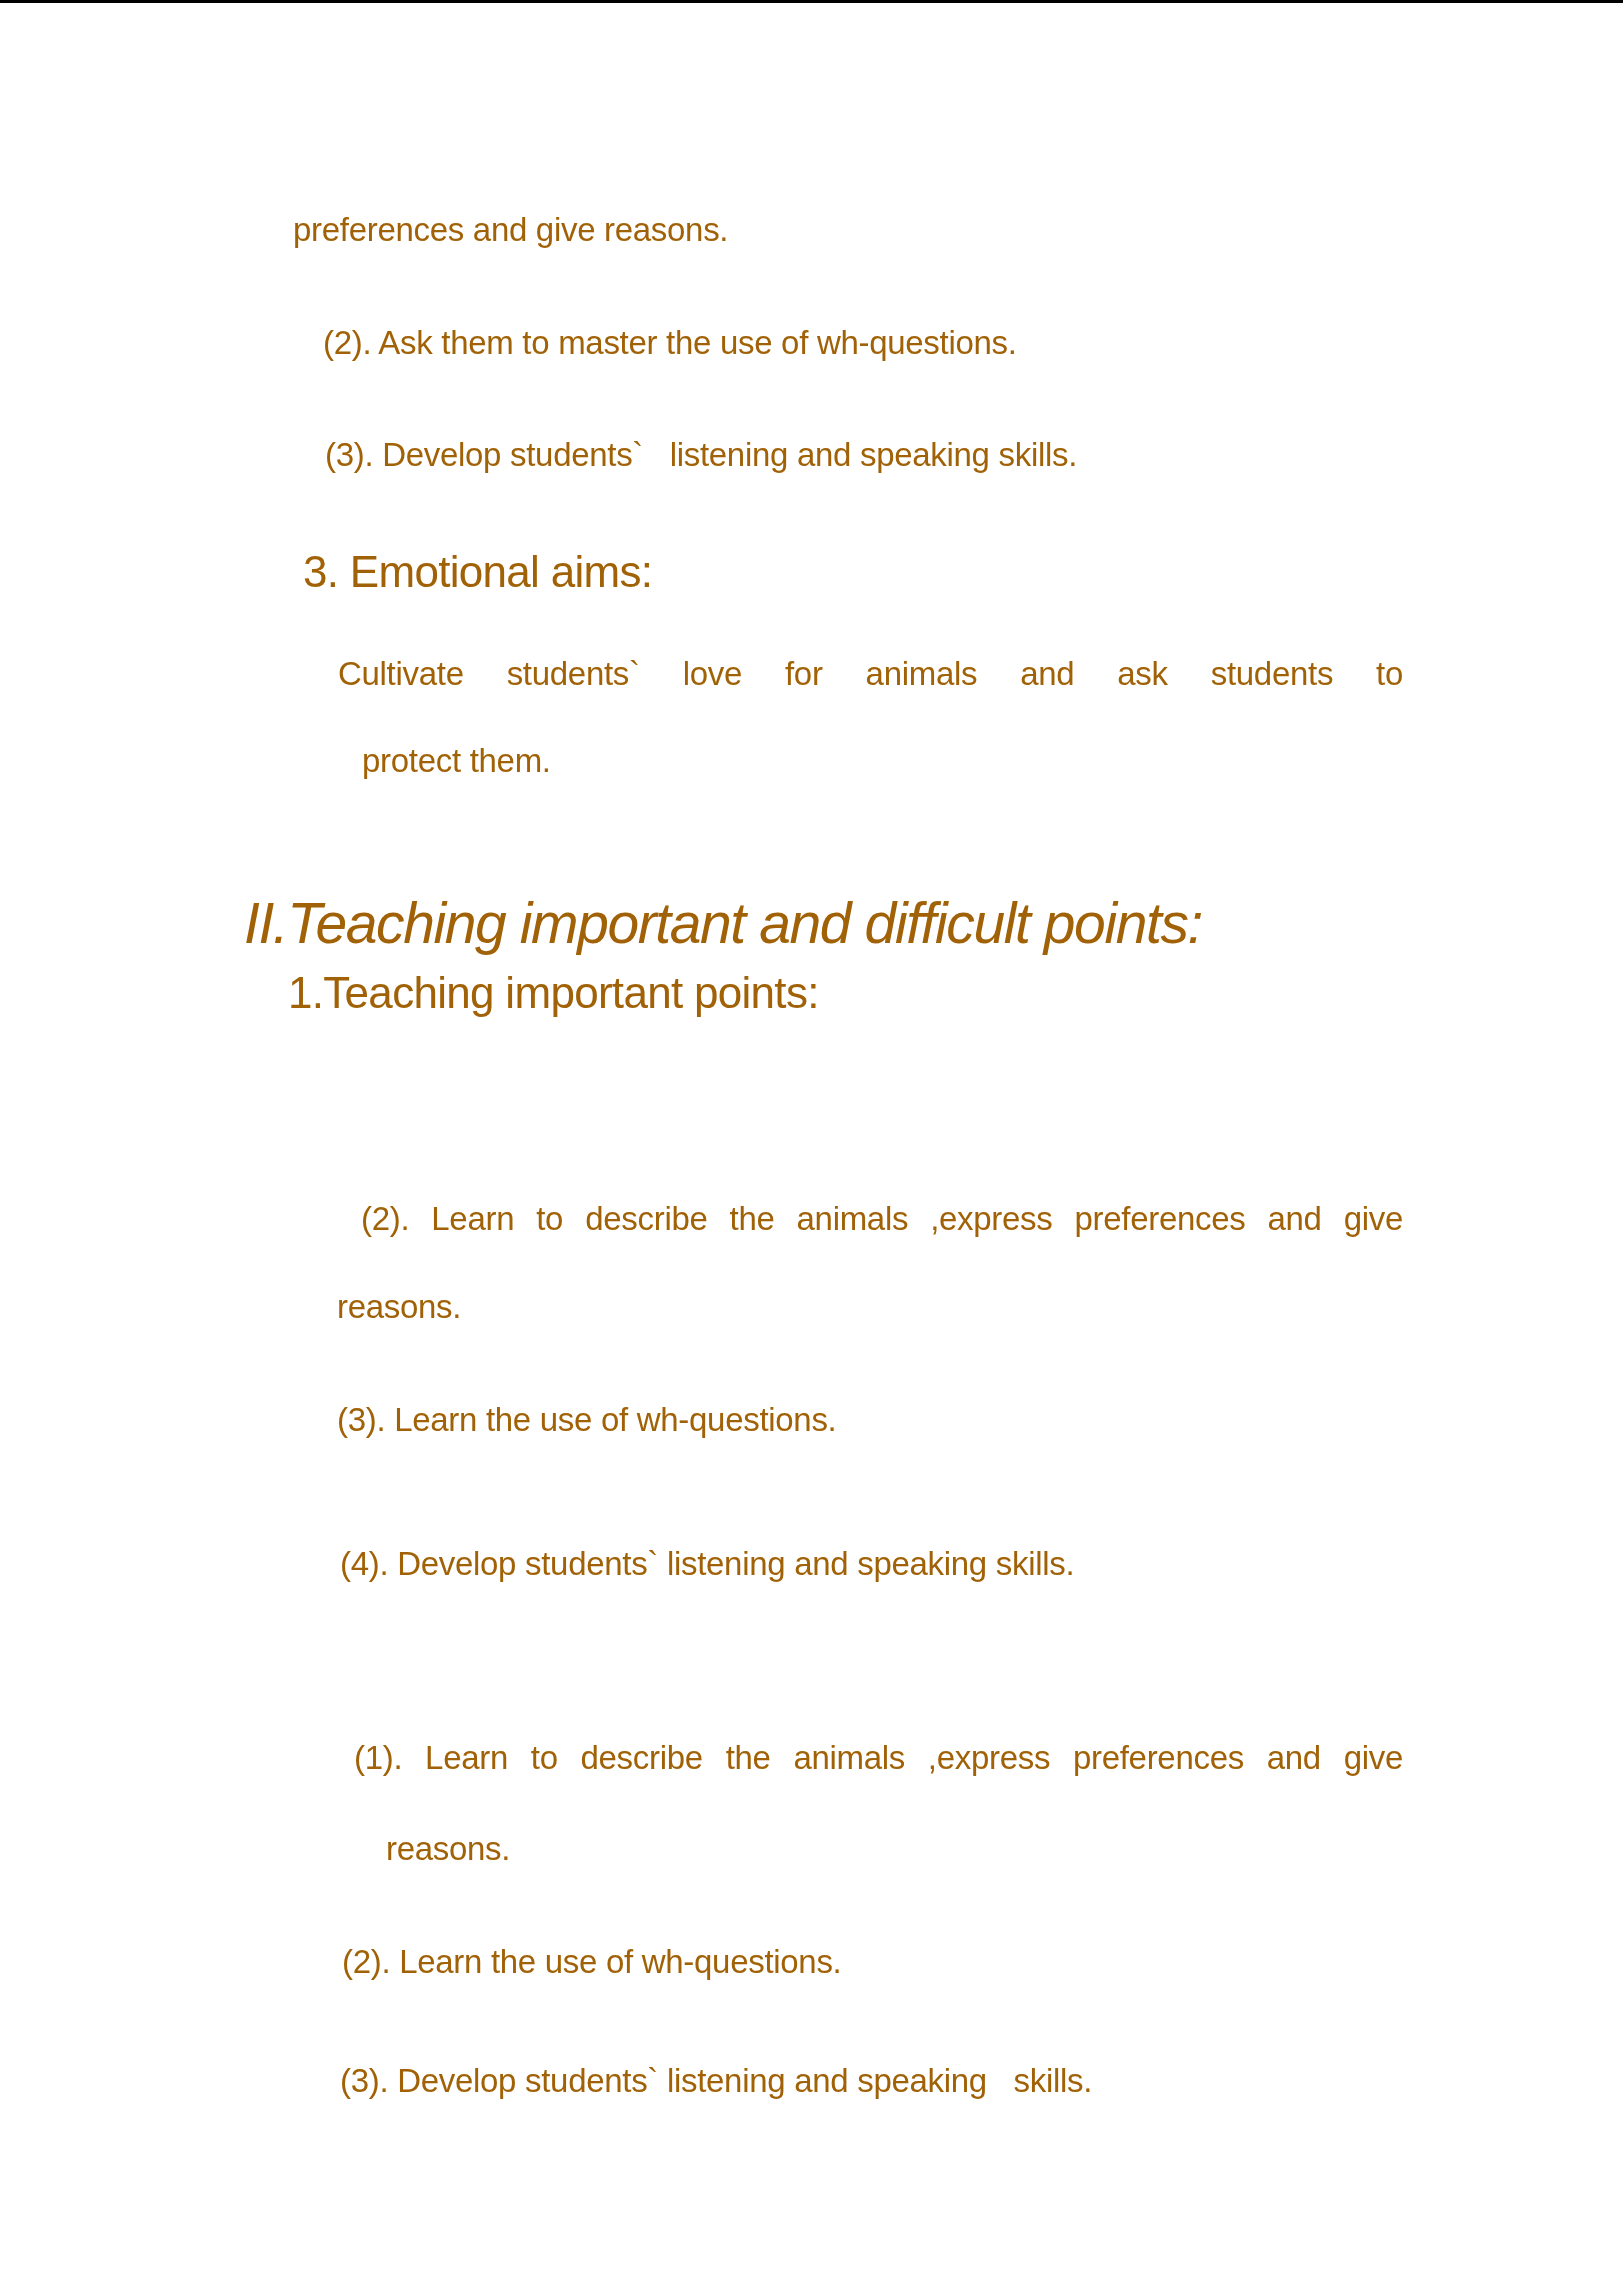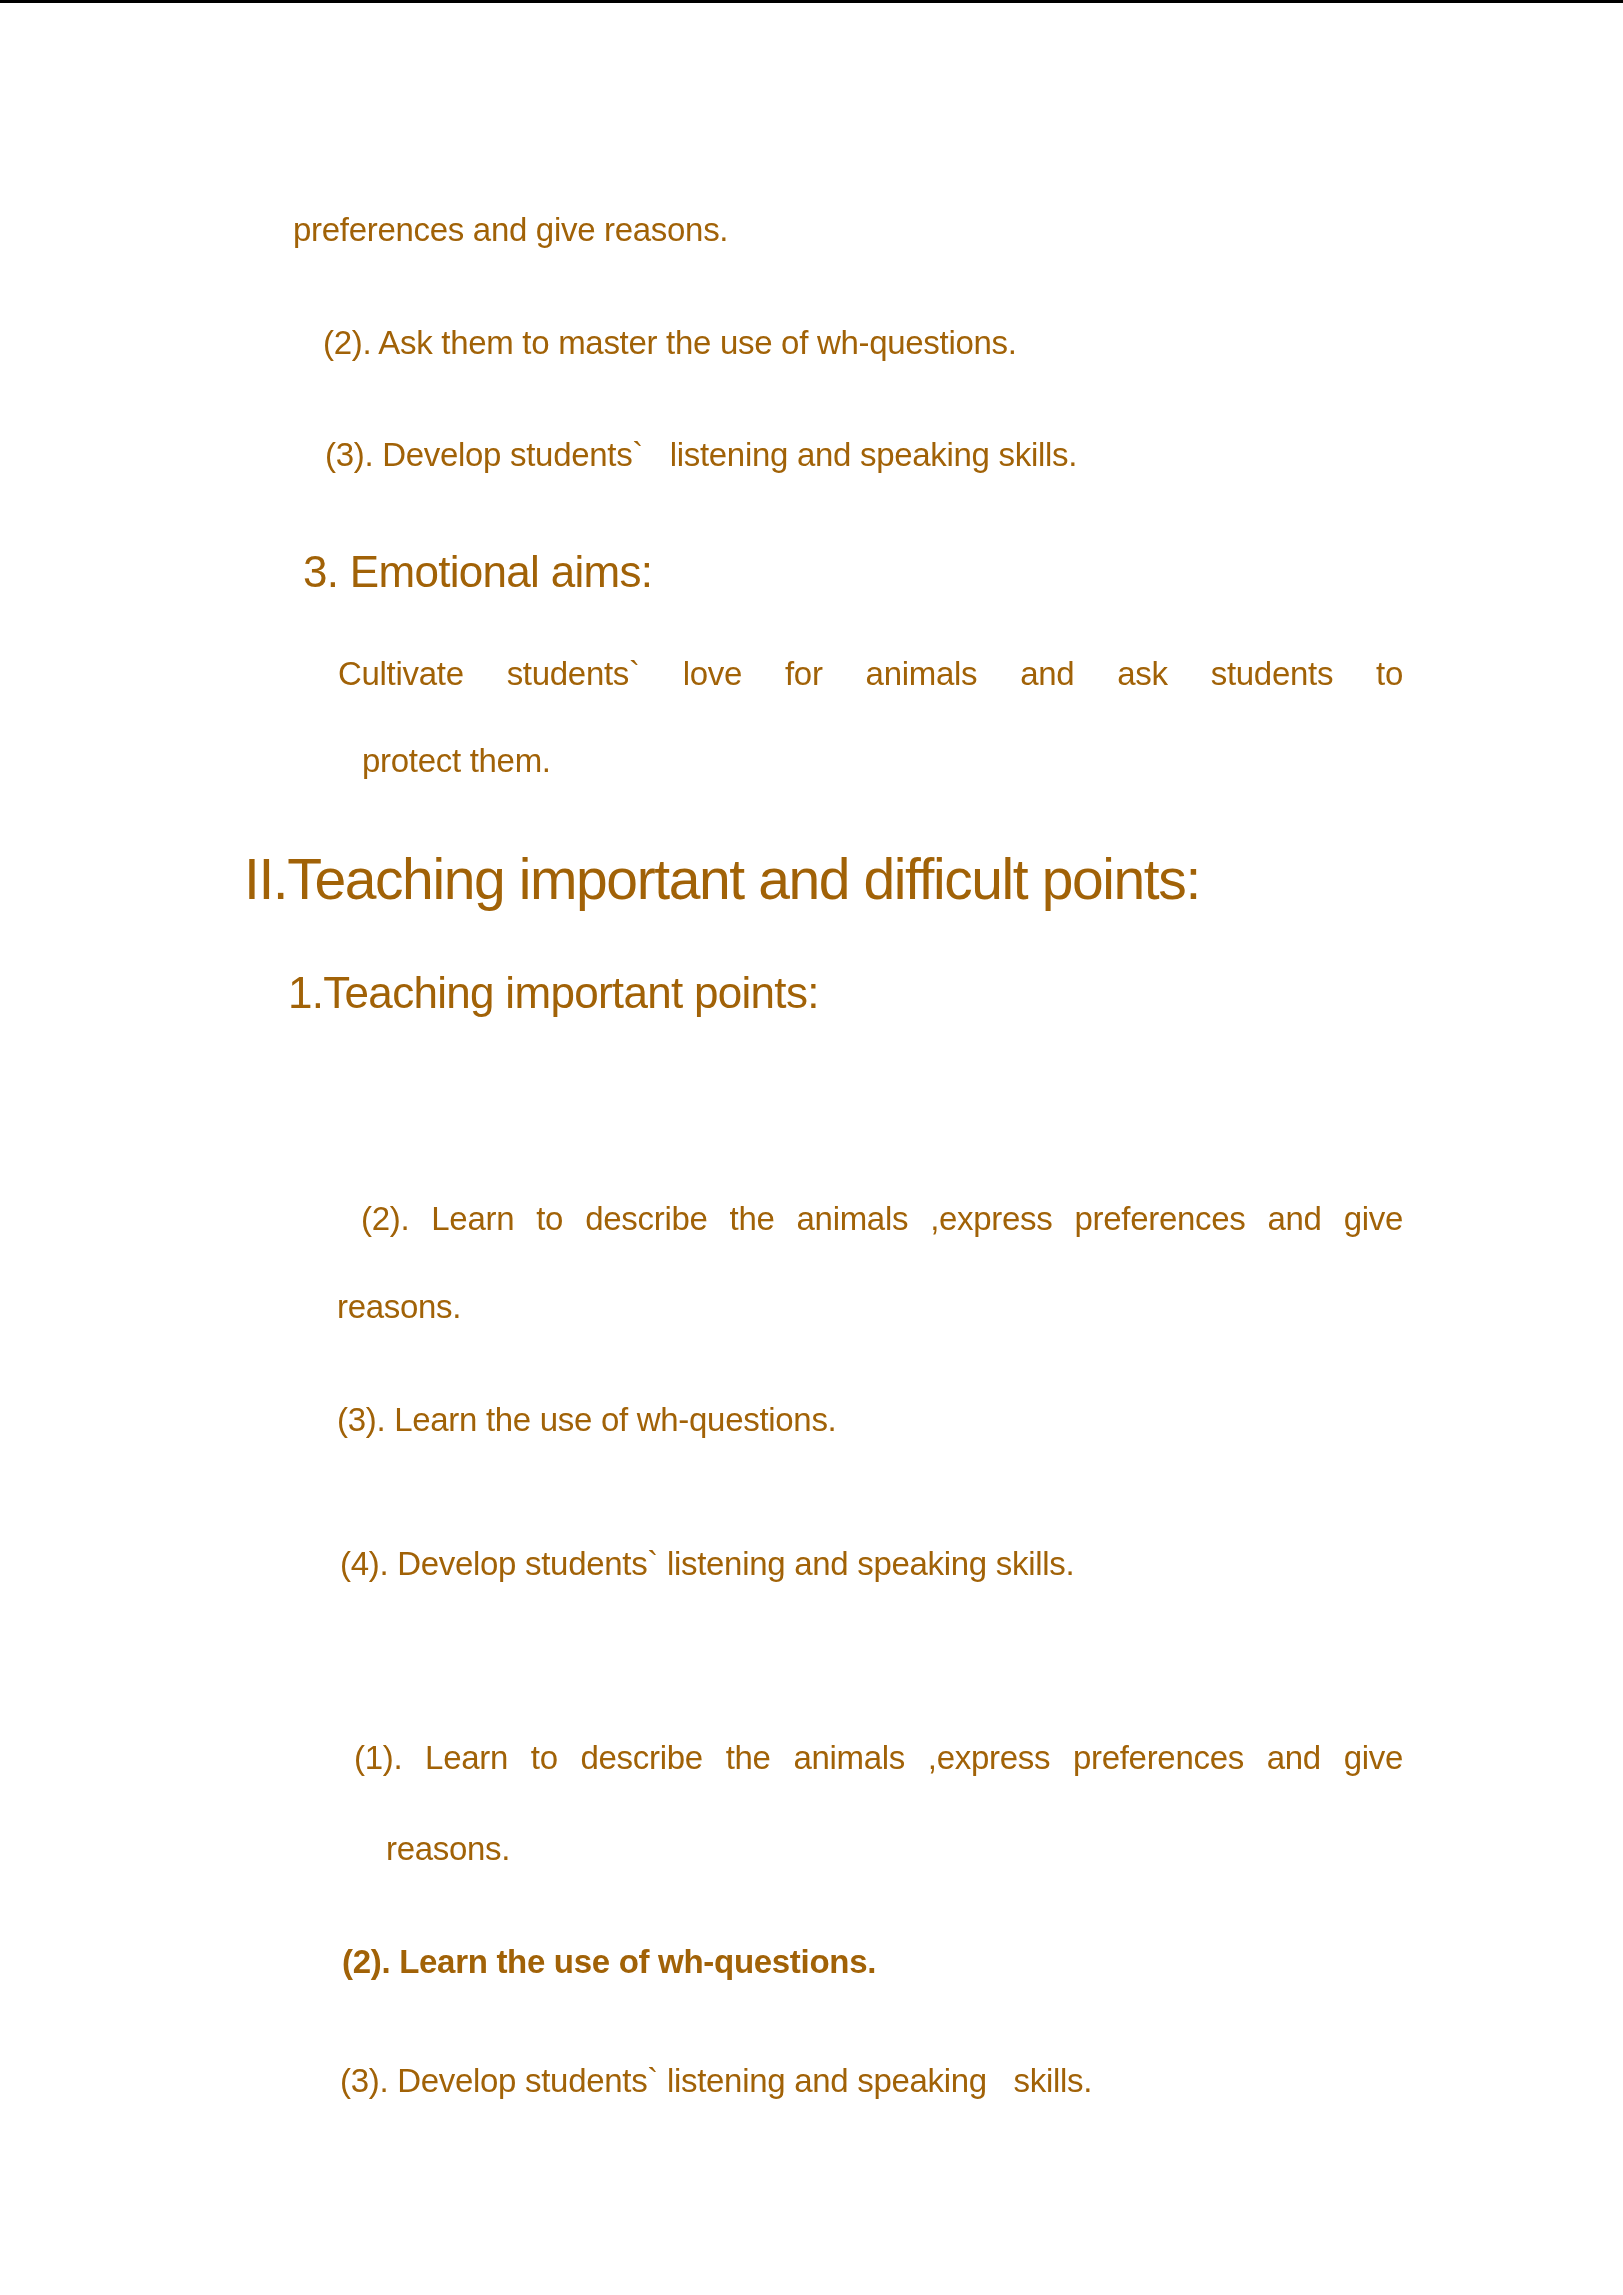--- a/index.html
+++ b/index.html
@@ -60,36 +60,36 @@
   <div class="line" style="top:322px; left:323px;">(2). Ask them to master the use of wh-questions.</div>
 
   <div class="line" style="top:434px; left:325px;">(3). Develop students`   listening and speaking skills.</div>
 
   <div class="line h-mid" style="top:544px; left:303px;">3. Emotional aims:</div>
 
   <div class="line justify" style="top:653px; left:314px; width:1065px;">Cultivate students` love for animals and ask students to</div>
 
   <div class="line" style="top:740px; left:326px;margin-left:36px;">protect them.</div>
 
-  <div class="line h-big" style="top:844px; left:244px;">II.Teaching important and difficult points:</div>
+  <div class="line h-big" style="top:888px; left:244px;font-style:italic;">II.Teaching important and difficult points:</div>
 
   <div class="line h-mid" style="top:965px; left:288px;">1.Teaching important points:</div>
 
 
   <div class="line justify" style="top:1198px; left:337px; width:1042px;">(2). Learn to describe the animals ,express preferences and give</div>
 
   <div class="line" style="top:1286px; left:337px;">reasons.</div>
 
   <div class="line" style="top:1399px; left:337px;">(3). Learn the use of wh-questions.</div>
 
   <div class="line" style="top:1511px; left:340px;margin-top:32px;">(4). Develop students` listening and speaking skills.</div>
 
 
   <div class="line justify" style="top:1737px; left:330px; width:1049px;">(1). Learn to describe the animals ,express preferences and give</div>
 
   <div class="line" style="top:1828px; left:386px;">reasons.</div>
 
-  <div class="line" style="top:1941px; left:342px;font-weight:bold;">(2). Learn the use of wh-questions.</div>
+  <div class="line" style="top:1941px; left:342px;">(2). Learn the use of wh-questions.</div>
 
   <div class="line" style="top:2060px; left:340px;">(3). Develop students` listening and speaking   skills.</div>
 
 </div>
 
 
 </body></html>

